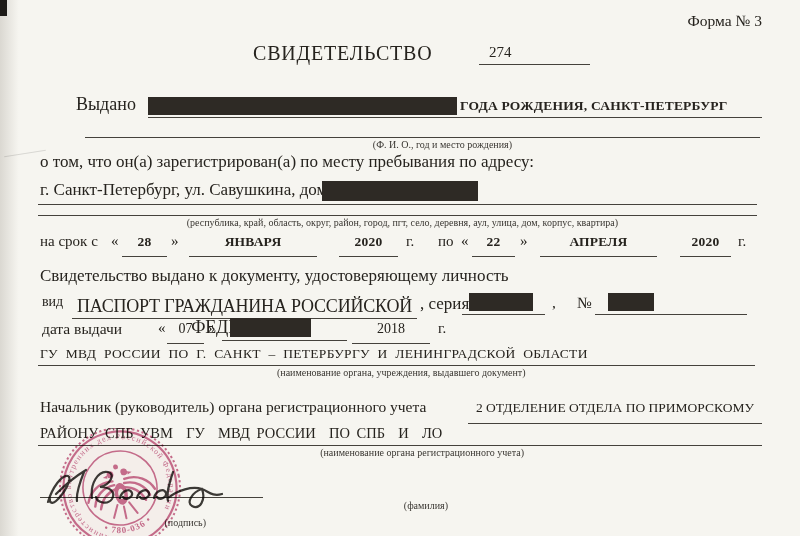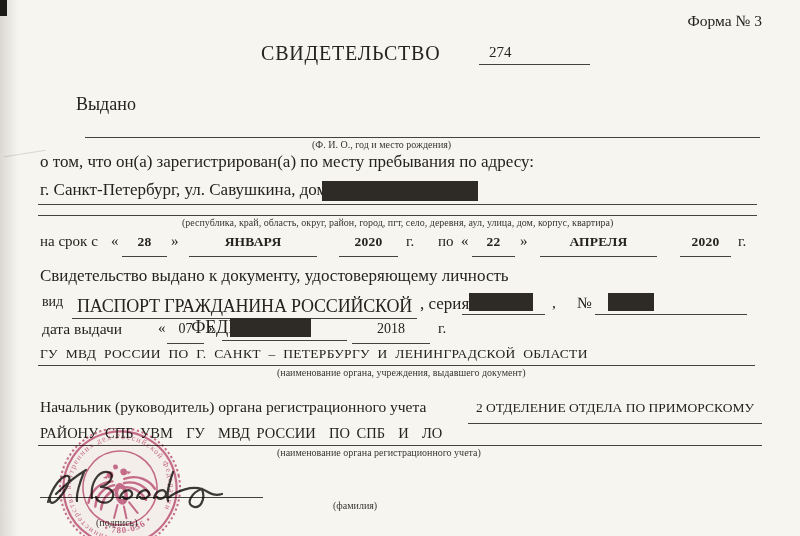--- a/index.html
+++ b/index.html
@@ -6,41 +6,45 @@
   .page{
     position:relative;width:800px;height:536px;margin:0 auto;overflow:hidden;
     background:#f6f5f0;
     font-family:"Liberation Serif","DejaVu Serif",serif;
     color:var(--ink,#26231e);
   }
   .page::before{content:"";position:absolute;left:0;top:0;bottom:0;width:22px;
     background:linear-gradient(90deg,rgba(120,112,100,0.22),rgba(120,112,100,0) 85%);pointer-events:none;}
   .abs{position:absolute;white-space:pre;}
   .ul{border-bottom:1px solid #45423c;}
-  .cap{font-size:10px;color:#393631;text-align:left;white-space:nowrap;}
+  .cap{font-size:10px;color:#393631;text-align:right;white-space:nowrap;}
   .redact{position:absolute;background:var(--redaction,#2e2a25);}
   .field{position:absolute;border-bottom:1px solid #45423c;text-align:center;}
   .val{font-weight:bold;font-size:13.5px;letter-spacing:0.2px;}
   .speck{position:absolute;background:#1d1b18;}
   svg{display:block;}
 </style>
 </head>
 <body>
 
 <div class="page">
 
   <div class="speck" style="left:0;top:8;width:7px;height:16px;"></div>
   <div class="speck" style="left:0;top:36;width:5px;height:11px;border-radius:2px;"></div>
   <div class="abs" style="left:4px;top:153px;width:42px;height:1px;background:rgba(0,0,0,0.12);transform:rotate(-9deg);"></div>
 
   <div class="abs" style="left:600px;top:12px;width:162px;text-align:right;font-size:15.5px;">Форма № 3</div>
-  <div class="abs" style="left:253px;top:42px;font-size:20px;letter-spacing:0.8px;margin-left:8px;">СВИДЕТЕЛЬСТВО</div>
+  <div class="abs" style="left:253px;top:42px;font-size:20px;letter-spacing:0.8px;">СВИДЕТЕЛЬСТВО</div>
   <div class="field" style="left:479px;top:44px;width:101px;height:20px;text-align:left;padding-left:10px;font-size:15px;">274</div>
 
   <div class="abs" style="left:76px;top:94px;font-size:18px;">Выдано</div>
+  <div class="abs ul" style="left:148px;top:96px;width:614px;height:21px;">
+    <div class="redact" style="left:0;top:1px;width:309px;height:18px;"></div>
+    <span class="abs val" style="left:312px;top:2px;">ГОДА РОЖДЕНИЯ, САНКТ-ПЕТЕРБУРГ</span>
+  </div>
   <div class="abs ul" style="left:85px;top:120px;width:675px;height:17px;"></div>
   <div class="abs cap" style="left:312px;top:139px;width:200px;">(Ф. И. О., год и место рождения)</div>
 
   <div class="abs" style="left:40px;top:152px;font-size:17px;">о том, что он(а) зарегистрирован(а) по месту пребывания по адресу:</div>
 
   <div class="abs ul" style="left:38px;top:180px;width:719px;height:24px;">
     <span class="abs" style="left:2px;top:0;font-size:17px;">г. Санкт-Петербург, ул. Савушкина, дом</span>
     <div class="redact" style="left:284px;top:1px;width:156px;height:20px;"></div>
   </div>
   <div class="abs ul" style="left:38px;top:206px;width:719px;height:9px;"></div>

